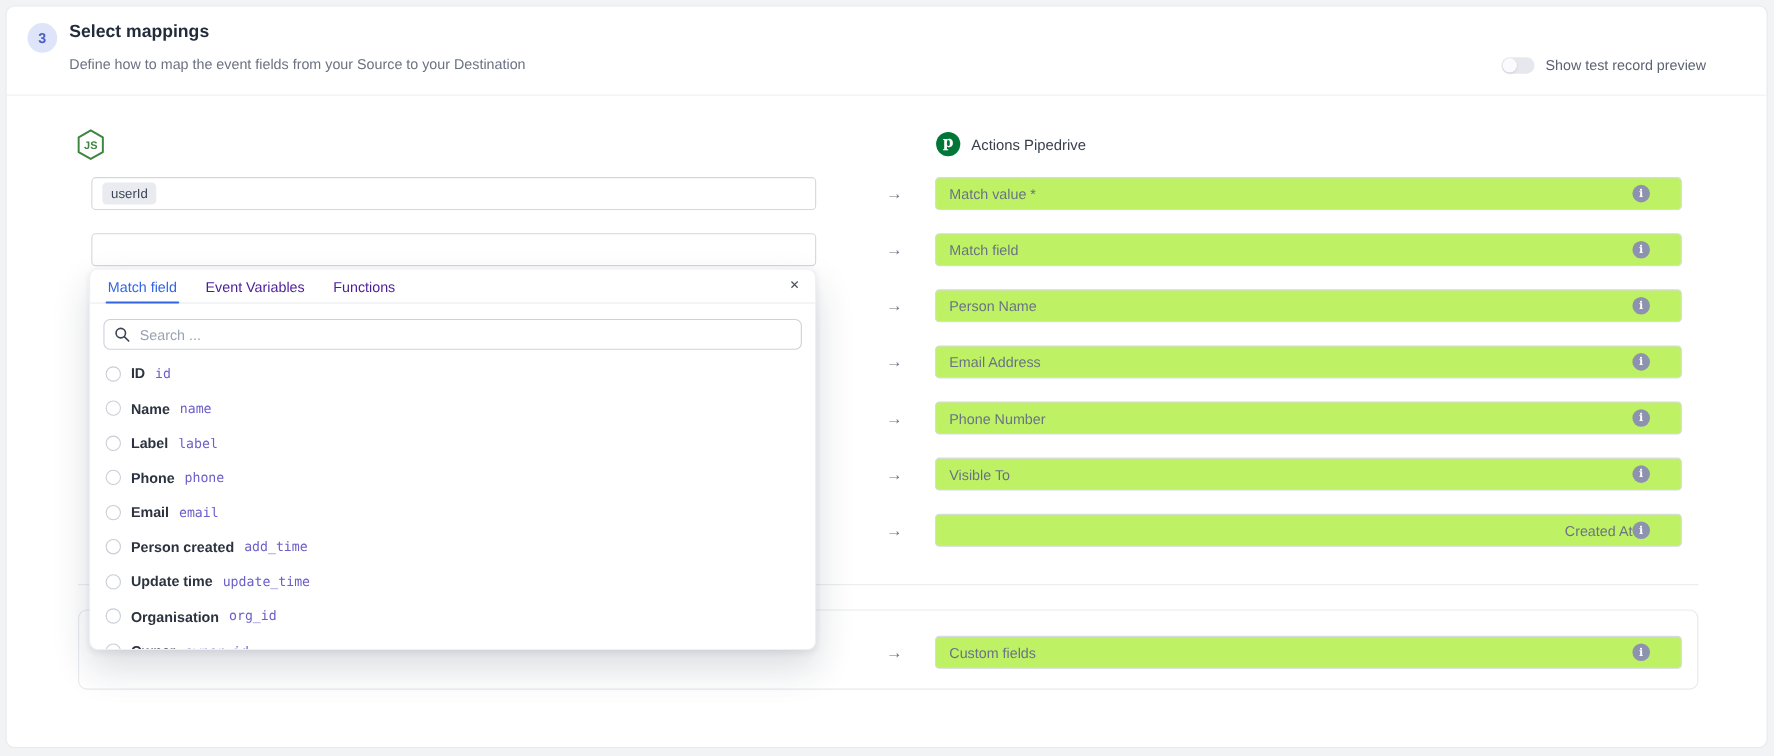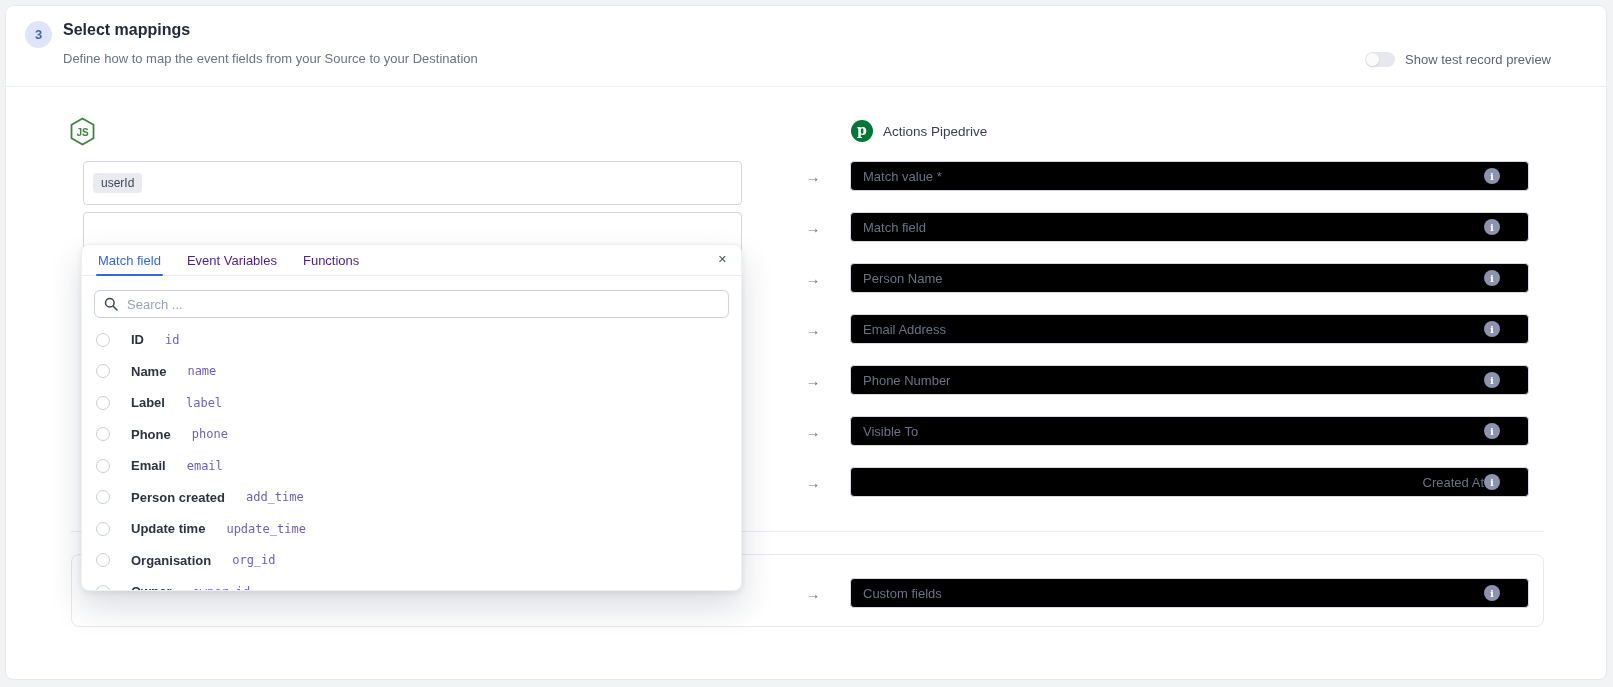--- a/index.html
+++ b/index.html
@@ -24,27 +24,27 @@
 
   
   .content { position:absolute; left:0; top:81px; right:0; bottom:0; }
   .node-icon { position:absolute; left:63px; top:30px; }
   .dest-header { position:absolute; left:845px; top:33px; display:flex; align-items:center; gap:10px; }
   .pd-icon { width:22px; height:22px; border-radius:50%; background:#017737; color:#fff;
              display:flex; align-items:center; justify-content:center;
              font-family:"DejaVu Serif", serif; font-weight:bold; font-size:14px; line-height:1; padding-bottom:2px; }
   .dest-title { font-size:13.5px; color:#39414f; font-weight:500; }
 
-  .src-input { position:absolute; left:77px; width:659px; height:44px; background:#fff;
+  .src-input { position:absolute; left:77px; width:659px; height:30px; background:#fff;
                border:1px solid #d3d7de; border-radius:4px; display:flex; align-items:center; padding:0 9px; }
   .chip { background:#e9ebf0; border-radius:4px; padding:3px 8px; font-size:12px; color:#3d4554; }
 
   .arrow { position:absolute; left:793px; width:28px; height:30px; display:flex; align-items:center;
            justify-content:center; color:#6e7687; font-size:15px; }
-  .dest-field { position:absolute; left:844px; width:679px; height:30px; background:#000000;
+  .dest-field { position:absolute; left:844px; width:679px; height:30px; background:#bef264;
                 border:1px solid #d7dae3; border-radius:4px; display:flex; align-items:center; padding:0 12px; }
   .dest-label { font-size:13px; color:#6a7385; flex:1; }
   .info-icon { width:16px; height:16px; border-radius:50%; background:#8d93ae; color:#fff;
                display:flex; align-items:center; justify-content:center; flex:none; margin-right:16px;
                font-family:"DejaVu Serif", serif; font-size:10px; font-weight:bold; cursor:pointer; }
 
   .divider { position:absolute; left:65px; top:444px; width:1473px; height:1px; background:#e9ebef; }
   .card2 { position:absolute; left:65px; top:467px; width:1473px; height:73px;
            border:1px solid #e7e9ee; border-radius:8px; }
 
@@ -57,21 +57,21 @@
   .tab { font-size:13px; color:#4c1d95; height:100%; display:flex; align-items:center; position:relative; cursor:pointer; }
   .tab.active { color:#3366e0; font-weight:500; }
   .tab.active::after { content:""; position:absolute; left:-2px; right:-2px; bottom:-1px; height:2px;
                        background:#3366e0; border-radius:2px; }
   .close { position:absolute; right:14px; top:8px; font-size:11px; color:#4a5260; cursor:pointer; }
   .searchbox { position:absolute; left:12px; right:12px; top:45px; height:28px; border:1px solid #ccd1db;
                border-radius:6px; display:flex; align-items:center; padding:0 9px; gap:7px; background:#fff; }
   .searchbox input { border:0; outline:0; flex:1; font-size:13px; color:#333; font-family:inherit; background:transparent; }
   .searchbox input::placeholder { color:#9aa3b2; }
   .dd-list { position:absolute; top:79px; left:0; right:0; }
-  .dd-item { height:31.5px; display:flex; align-items:center; padding-left:14px; gap:21px; cursor:pointer; }
+  .dd-item { height:31.5px; display:flex; align-items:center; padding-left:14px; gap:9px; cursor:pointer; }
   .radio { width:14px; height:14px; border:1.5px solid #c9cdd7; border-radius:50%; flex:none; background:#fff; }
   .dd-label { font-size:13px; font-weight:600; color:#2c3340; }
   .dd-code { font-family:"DejaVu Sans Mono", monospace; font-size:12px; color:#6c60c8; }
 </style>
 </head>
 <body>
 
 <div class="screen">
   <div class="page">
 

